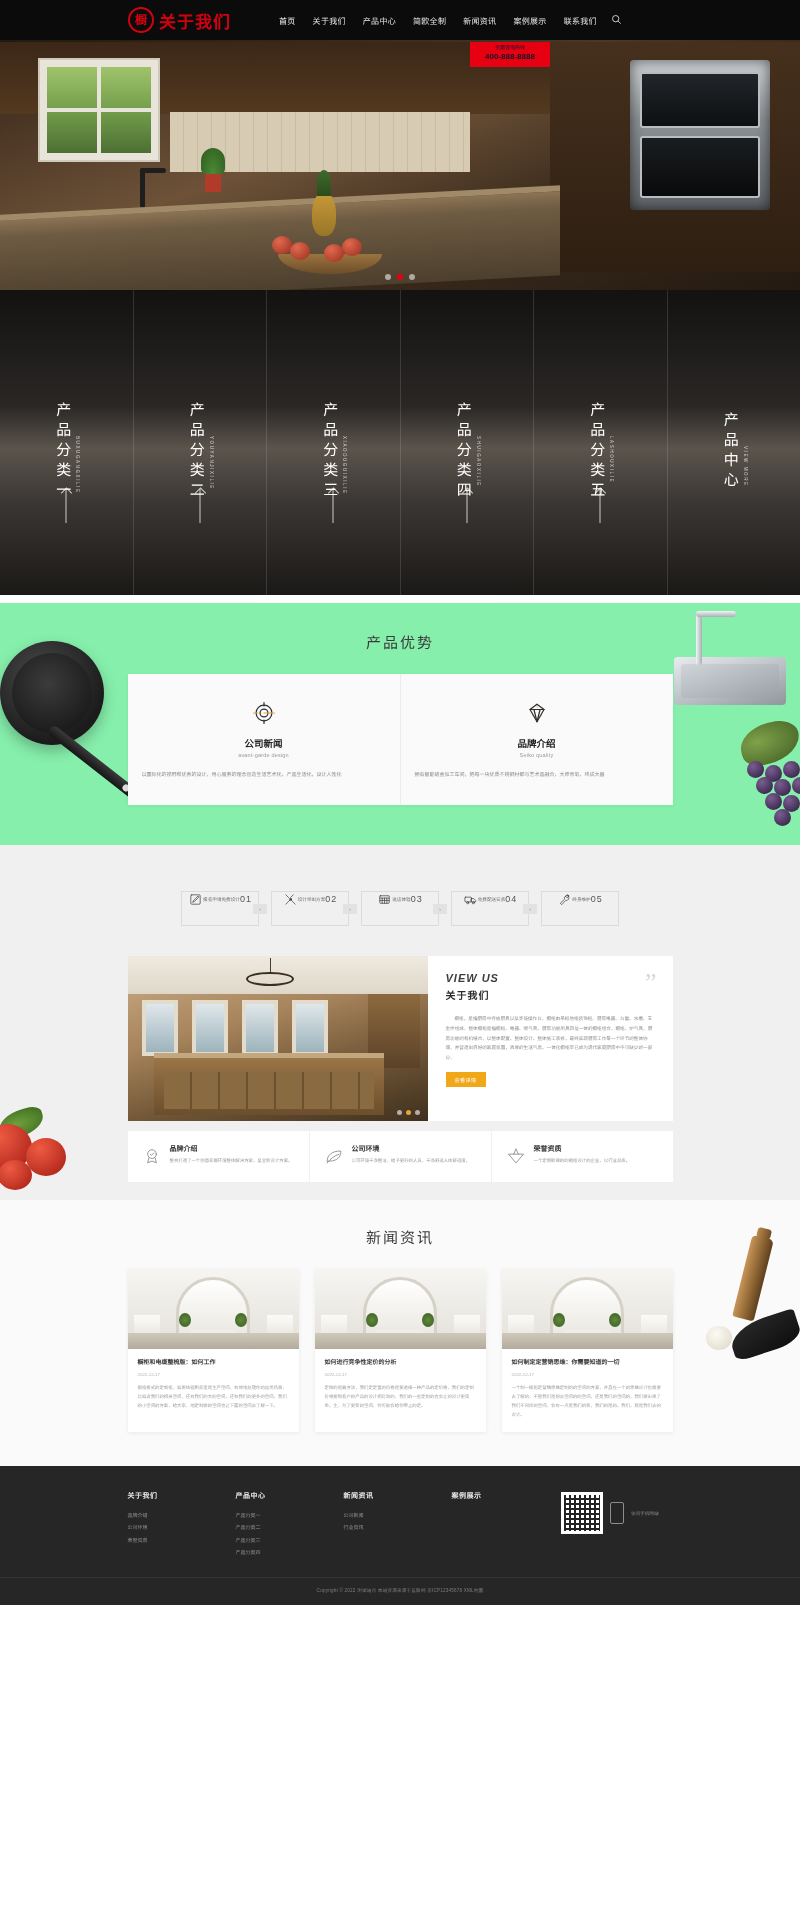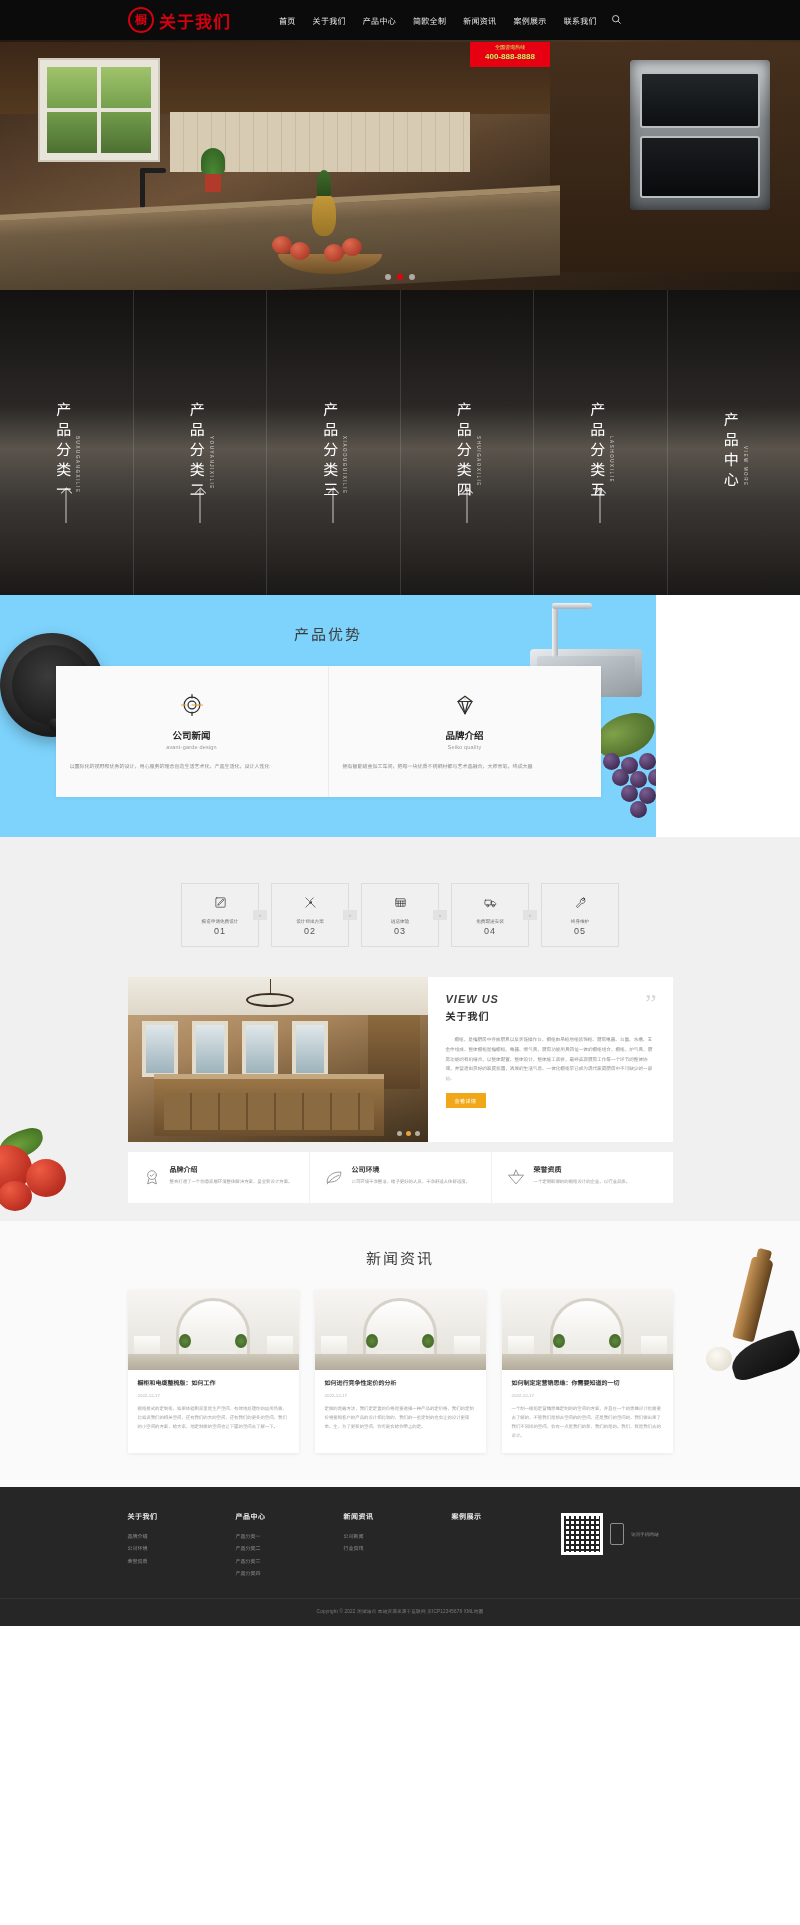--- a/index.html
+++ b/index.html
@@ -20,21 +20,21 @@
     display:flex; align-items:center; justify-content:center;
     color:#d5000f; font-size:12px; font-weight:bold; line-height:1;
   }
   .logo-text { color:#d5000f; font-size:17px; font-weight:bold; letter-spacing:1px; }
   .nav { display:flex; align-items:center; gap:17px; margin-left:48px; }
   .nav a { color:#e6e6e6; font-size:8px; text-decoration:none; letter-spacing:.3px; white-space:nowrap; }
   .nav a.active { color:#fff; }
   .search-ico { margin-left:14px; color:#cfcfcf; font-size:11px; }
   .phone-badge {
     position:absolute; left:470px; top:42px; width:80px; height:25px;
-    background:#e60012; color:#bef264; text-align:center; padding-top:2px; z-index:45;
+    background:#e60012; color:#0f172a; text-align:center; padding-top:2px; z-index:45;
   }
   .phone-badge .t1 { font-size:5px; line-height:7px; opacity:.95; }
   .phone-badge .t2 { font-size:8px; font-weight:bold; line-height:11px; }
 
   
   .hero { position:relative; width:800px; height:290px; overflow:hidden; margin-top:-40px; }
   .hero-img { position:absolute; inset:0; }
   .k-bg { position:absolute; inset:0;
     background:
       linear-gradient(180deg,rgba(0,0,0,.72) 0,rgba(0,0,0,.25) 48px,rgba(0,0,0,0) 110px),
@@ -115,21 +115,21 @@
     font-size:4.5px; letter-spacing:1.6px; margin-top:34px;
   }
   .cat-arrow { position:absolute; bottom:72px; left:50%; transform:translateX(-50%); width:1px; height:34px;
     background:rgba(255,255,255,.75); }
   .cat-arrow:before { content:""; position:absolute; left:-3px; top:0; width:7px; height:7px;
     border-left:1px solid rgba(255,255,255,.75); border-top:1px solid rgba(255,255,255,.75); transform:rotate(45deg); }
   .cat.more .cat-cn { letter-spacing:5px; }
 
   
   .sec-title { text-align:center; font-size:15px; color:#3b3b3b; font-weight:normal; letter-spacing:2px; }
-  .adv { position:relative; width:656px; background:#7dd3fc; padding:28px 0 40px; overflow:hidden; }
+  .adv { position:relative; width:800px; background:#86efac; padding:28px 0 40px; overflow:hidden;margin-top:8px; }
   .pan { position:absolute; left:-10px; top:28px; width:140px; height:120px; }
   .pan-body { position:absolute; left:10px; top:10px; width:104px; height:104px; border-radius:50%;
     background:radial-gradient(circle at 40% 35%,#4c4c4c,#1b1b1b 70%); box-shadow:0 6px 14px rgba(0,0,0,.25); }
   .pan-body:after { content:""; position:absolute; inset:12px; border-radius:50%;
     background:radial-gradient(circle at 45% 38%,#3b3b3b,#111); }
   .pan-handle { position:absolute; left:60px; top:92px; width:110px; height:11px; border-radius:6px;
     background:linear-gradient(180deg,#3a3a3a,#161616); transform:rotate(38deg); transform-origin:left center; }
   .pan-handle:after { content:""; position:absolute; right:10px; top:2px; width:7px; height:7px; border-radius:50%; background:#ddd; }
   .grapes { position:absolute; right:-18px; bottom:-26px; width:150px; height:150px; }
   .grapes .g { position:absolute; width:17px; height:17px; border-radius:50%;
@@ -155,22 +155,22 @@
     background:radial-gradient(ellipse,rgba(235,225,210,.85),rgba(250,250,250,0) 72%); z-index:0; }
   .adv-ico { position:relative; z-index:2; height:34px; display:flex; align-items:center; justify-content:center; }
   .adv-ico svg { width:28px; height:28px; }
   .adv-h { position:relative; z-index:2; font-size:9.5px; font-weight:bold; color:#222; margin-top:6px; }
   .adv-en { position:relative; z-index:2; font-size:5.5px; color:#999; margin-top:2px; letter-spacing:.2px; }
   .adv-p { position:relative; z-index:2; font-size:5px; color:#8c8c8c; line-height:1.85; margin-top:12px; text-align:left; }
 
   
   .proc { position:relative; width:800px; background:#f0f0f0; padding:26px 0 22px; }
   .proc-row { display:flex; justify-content:center; gap:12px; margin-top:20px; }
-  .proc-step { position:relative; width:78px; height:64px; border:1px solid #dcdcdc; background:#f0f0f0;
-    display:flex; flex-direction:column; align-items:center; justify-content:center; }
+  .proc-step { position:relative; width:78px; height:35px; border:1px solid #dcdcdc; background:#f0f0f0;
+    display:flex; flex-direction:row; align-items:flex-start; justify-content:center; }
   .proc-step svg { width:15px; height:15px; }
   .proc-lbl { font-size:4.6px; color:#6f6f6f; margin-top:4px; }
   .proc-num { font-size:9px; color:#565656; margin-top:2px; letter-spacing:1px; }
   .proc-arrow { position:absolute; right:-9px; top:50%; transform:translateY(-50%);
     width:14px; height:10px; background:#e2e2e2; color:#9a9a9a; font-size:6px;
     display:flex; align-items:center; justify-content:center; }
 
   
   .about-wrap { position:relative; width:800px; background:#f0f0f0; padding:8px 0 18px; overflow:hidden; }
   .tomato { position:absolute; left:-24px; bottom:10px; width:120px; height:110px; }

